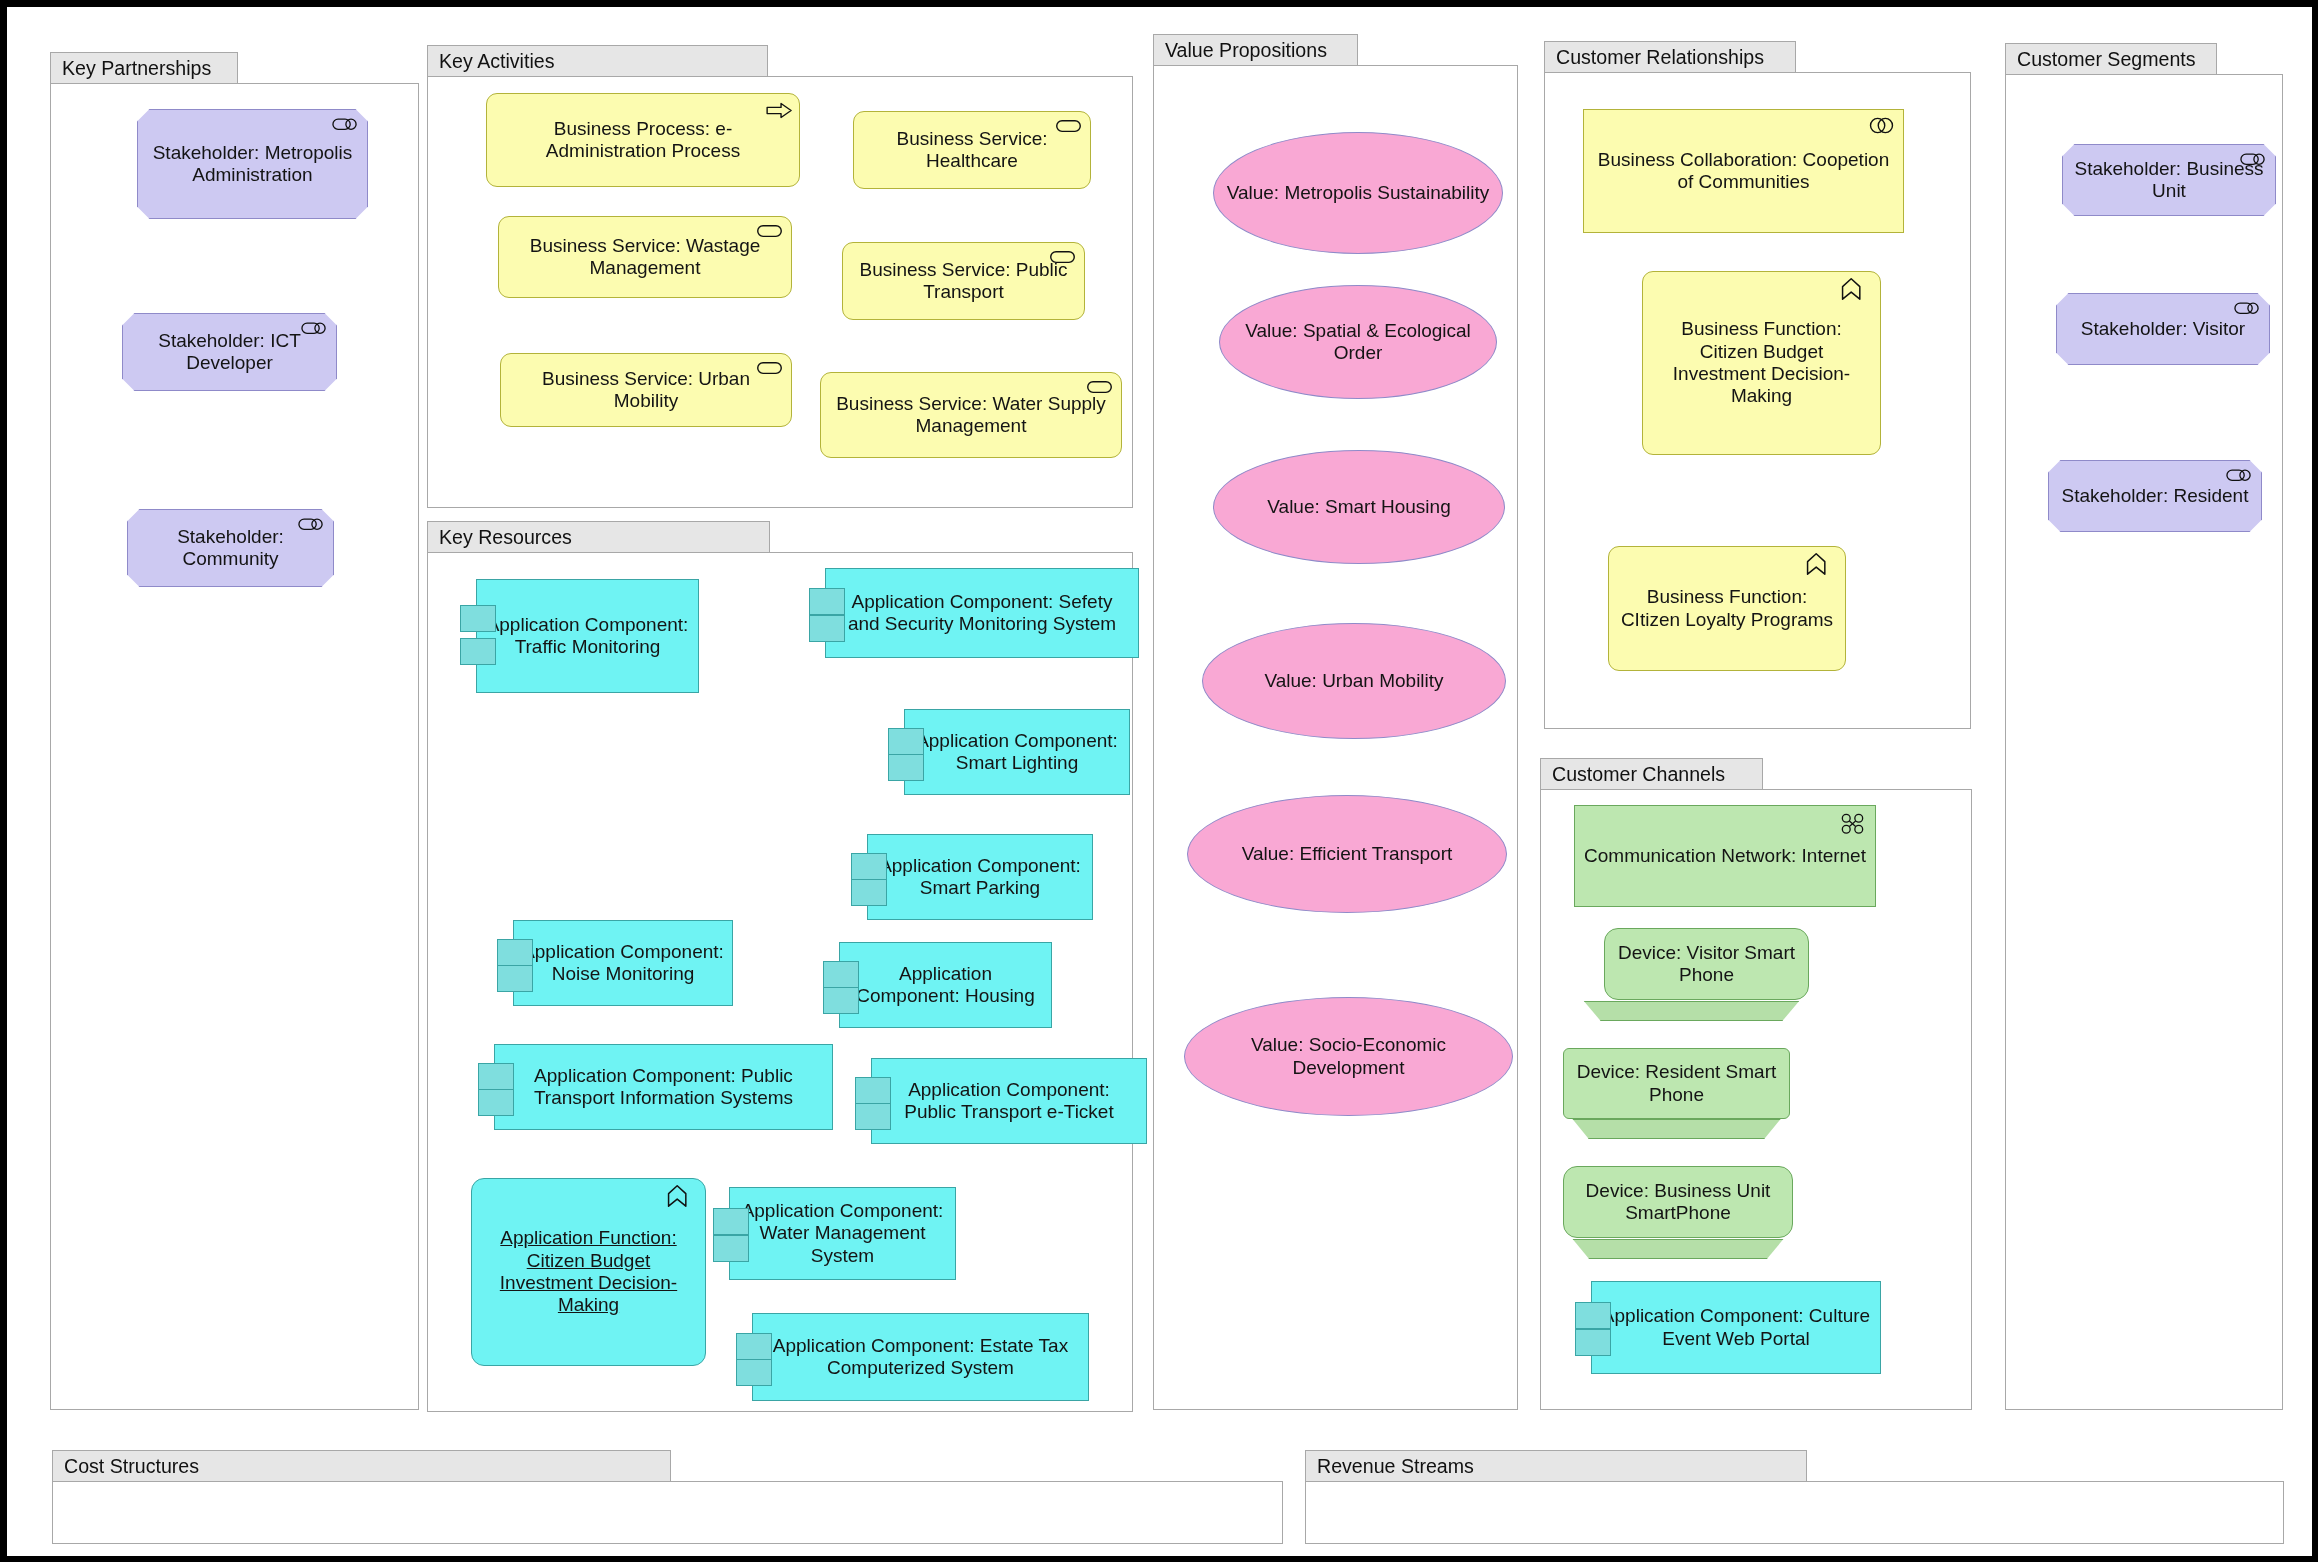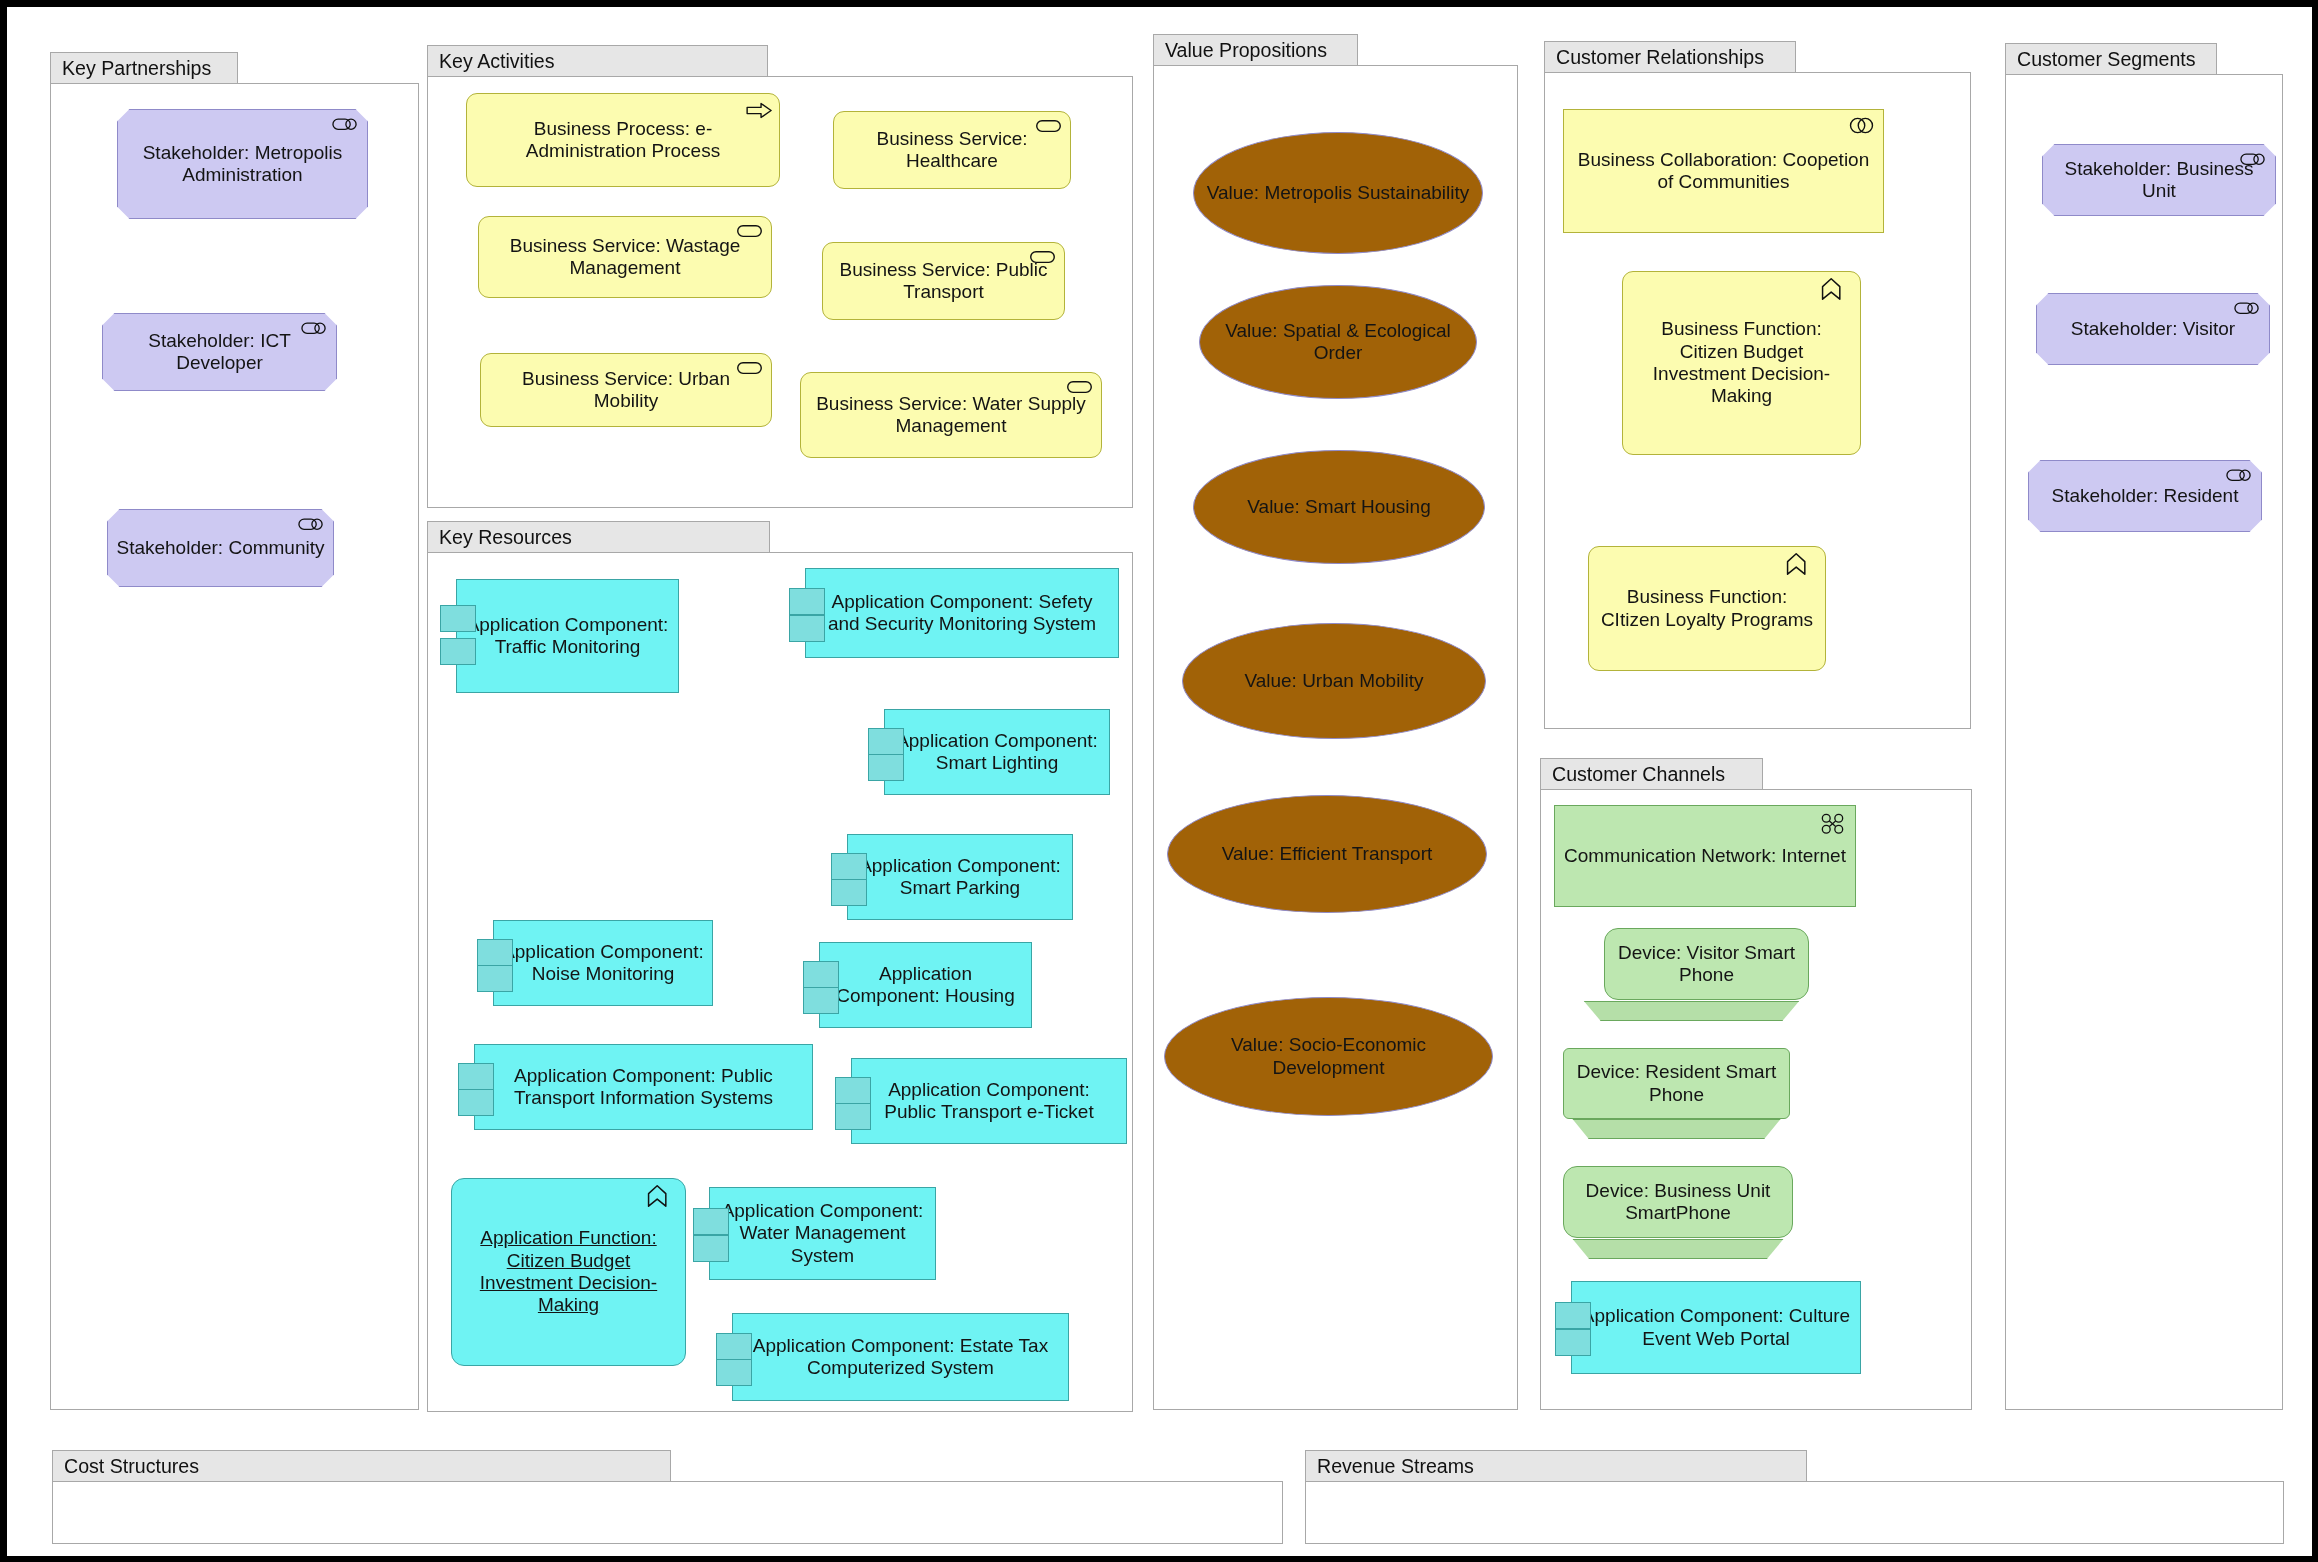--- a/index.html
+++ b/index.html
@@ -16,34 +16,34 @@
     box-sizing:border-box;display:flex;align-items:center;
     padding:0 11px;font-size:19.6px;color:#111;white-space:nowrap;
   }
   .group-body{
     position:absolute;left:0;top:31px;right:0;bottom:0;
     background:#ffffff;border:0.8px solid #a8a8a8;box-sizing:border-box;
   }
   
   .node{position:absolute;box-sizing:border-box;display:flex;
         align-items:center;justify-content:center;text-align:center;
-        font-size:19px;line-height:1.18;color:#141414;padding:3.1px 7.8px;}
+        font-size:19px;line-height:1.18;color:#141414;padding:3.1px 7.8px;margin-left:20px;}
   .node .lbl{display:block;width:100%;}
   .ico{position:absolute;top:5.5px;right:7.8px;width:27px;height:20.4px;}
   
   .biz{background:#fcfcb0;border:0.8px solid #b3b33a;}
   .biz.round{border-radius:11px;}
   
   .stk{background:#cdc9f2;border:0.8px solid #8f8ac9;
        clip-path:polygon(12.5px 0,calc(100% - 12.5px) 0,100% 12.5px,100% calc(100% - 12.5px),
                          calc(100% - 12.5px) 100%,12.5px 100%,0 calc(100% - 12.5px),0 12.5px);}
   .stk-wrap{position:absolute;}
   .stk-wrap .node{position:absolute;inset:0;}
   
-  .val{background:#a16207;border:0.8px solid #8f8ac9;border-radius:50%;}
+  .val{background:#f9a8d4;border:0.8px solid #8f8ac9;border-radius:50%;}
   
   .app{background:#6ff3f3;border:0.8px solid #3aa5a5;}
   .app.round{border-radius:13px;text-decoration:underline;}
   .tab{position:absolute;left:-17px;width:36px;height:27px;
        background:#7fdede;border:0.8px solid #3aa5a5;box-sizing:border-box;}
   .tab.t1{top:22%;}
   .tab.t2{top:52%;}
   
   .tech{background:#bde7b0;border:0.8px solid #6aa85d;}
   .dev-wrap{position:absolute;}

